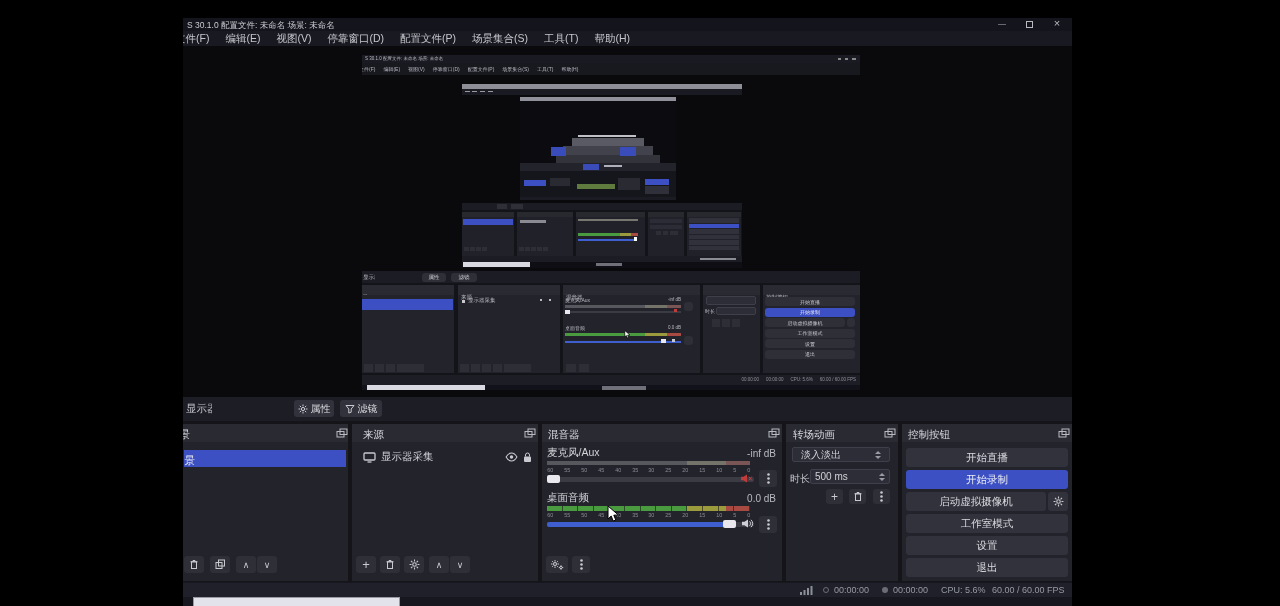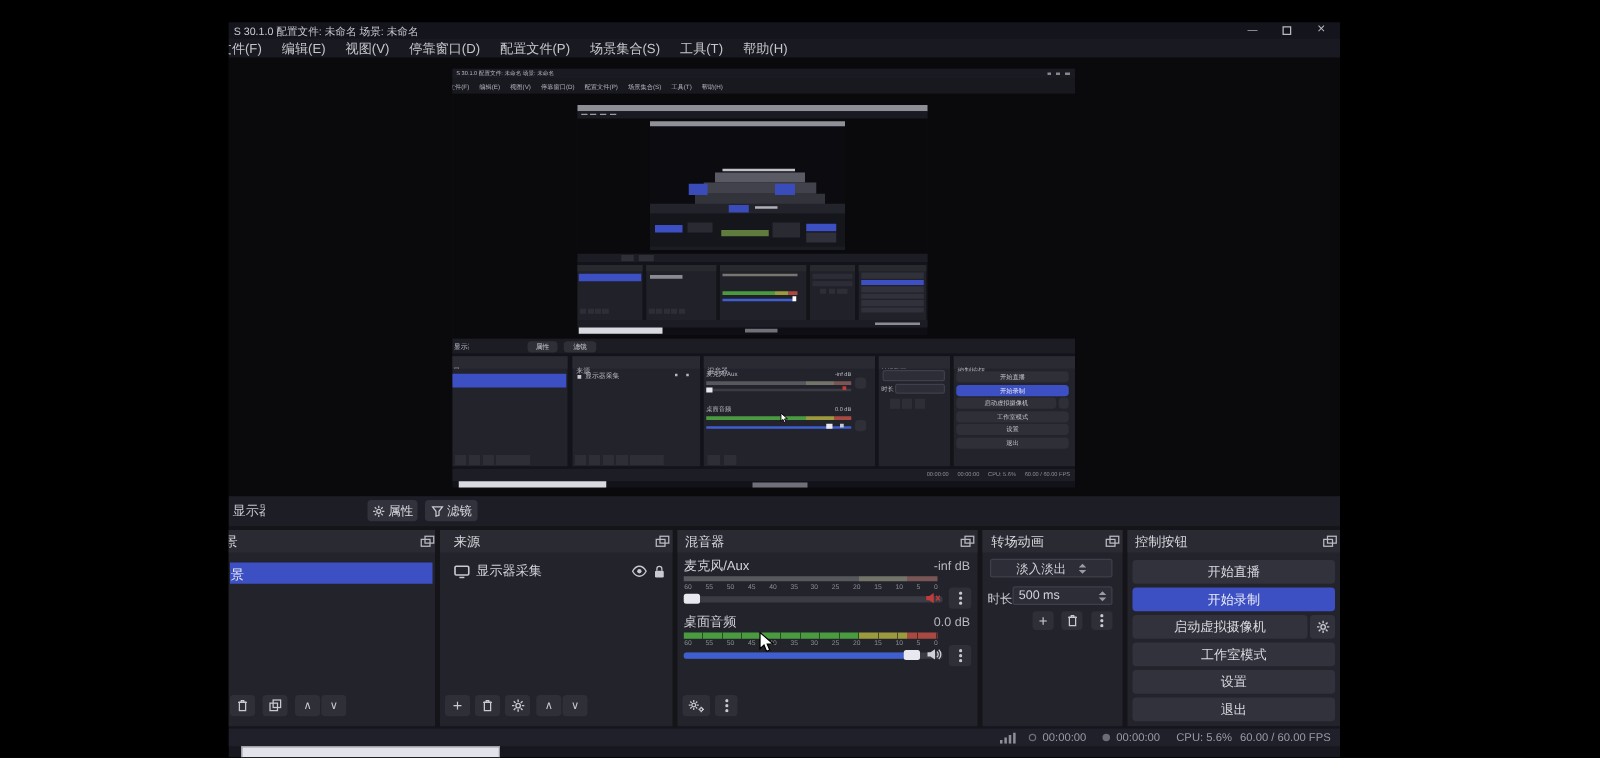--- a/index.html
+++ b/index.html
@@ -424,21 +424,21 @@
   <div class="abs panel" style="left:786px;top:424px;width:112px;height:157px;">
     <div class="abs hdrbar" style="left:0;top:0;width:112px;height:18px;">
       <span class="hdrtxt" style="line-height:18px;margin-left:7px;">转场动画</span>
     </div>
     <div class="abs" style="left:98px;top:4px;color:#b9bac2;">
         <svg width="12" height="10" viewBox="0 0 12 10" fill="none" stroke="currentColor">
           <rect x="4" y="1" width="7" height="5.5"></rect>
           <rect x="1" y="3.5" width="7" height="5.5"></rect>
         </svg>
       </div>
-    <div class="abs combo flex between" style="left:6px;top:23px;width:98px;height:15px;padding:0 20px;">
+    <div class="abs combo flex between" style="left:6px;top:23px;width:98px;height:15px;padding:0 8px;">
       <span style="font-size:10px;color:#d2d3d8;">淡入淡出</span>
       <span class="spin">
           <i class="tri-up"></i>
           <i class="tri-dn"></i>
         </span>
     </div>
     <div class="abs" style="left:4px;top:48px;font-size:10px;color:#c6c7cd;">时长</div>
     <div class="abs combo flex between" style="left:24px;top:45px;width:80px;height:15px;padding:0 4px;">
       <span style="font-size:10px;color:#d2d3d8;">500 ms</span>
       <span class="spin">

